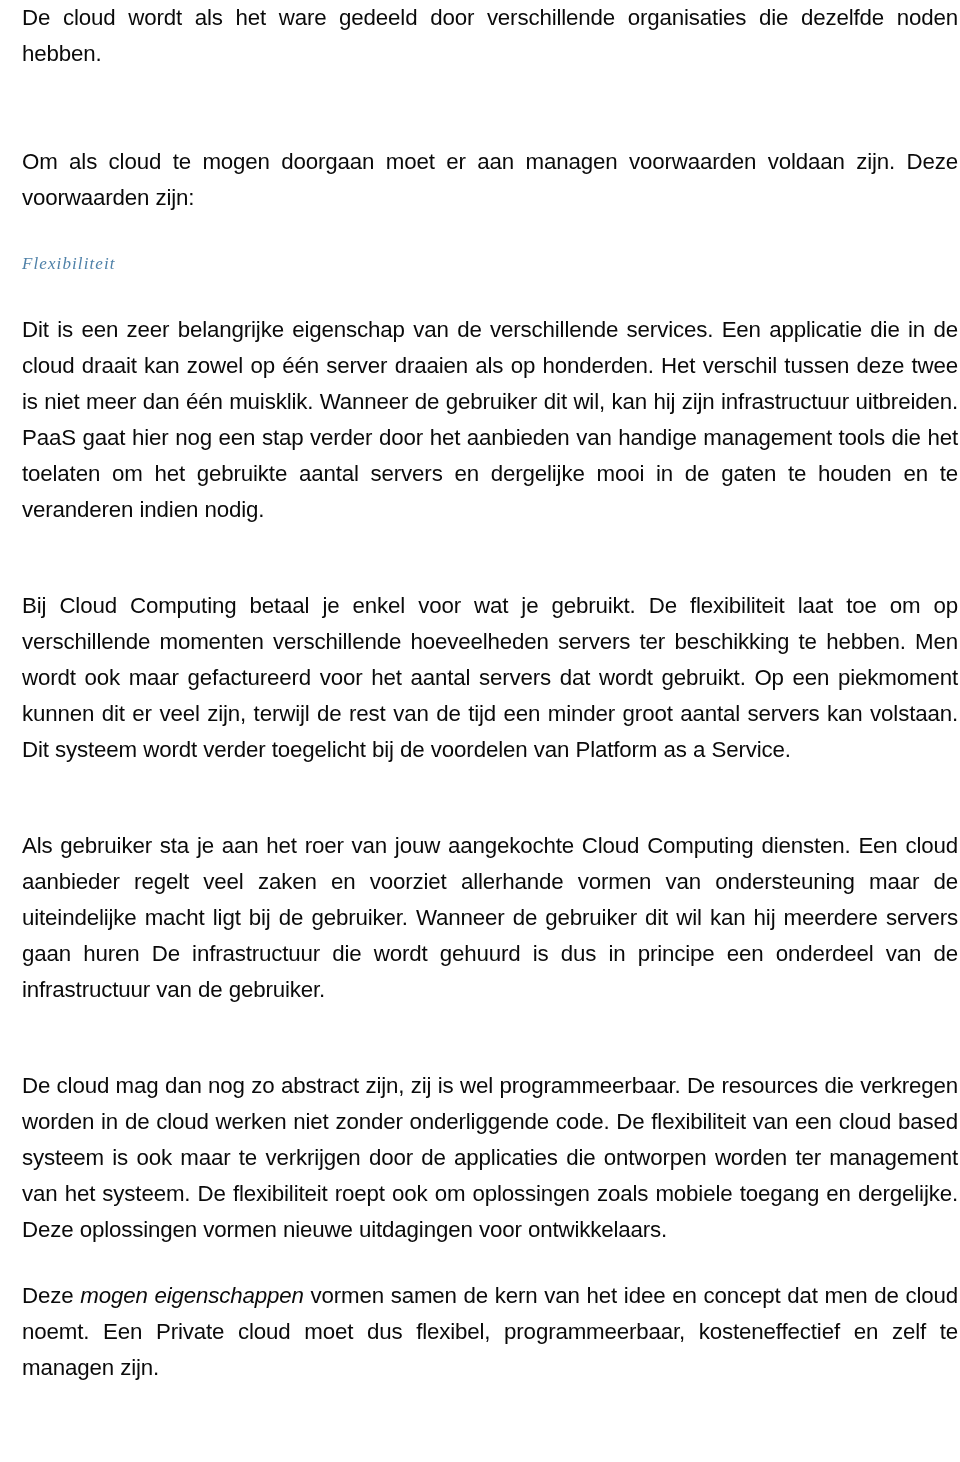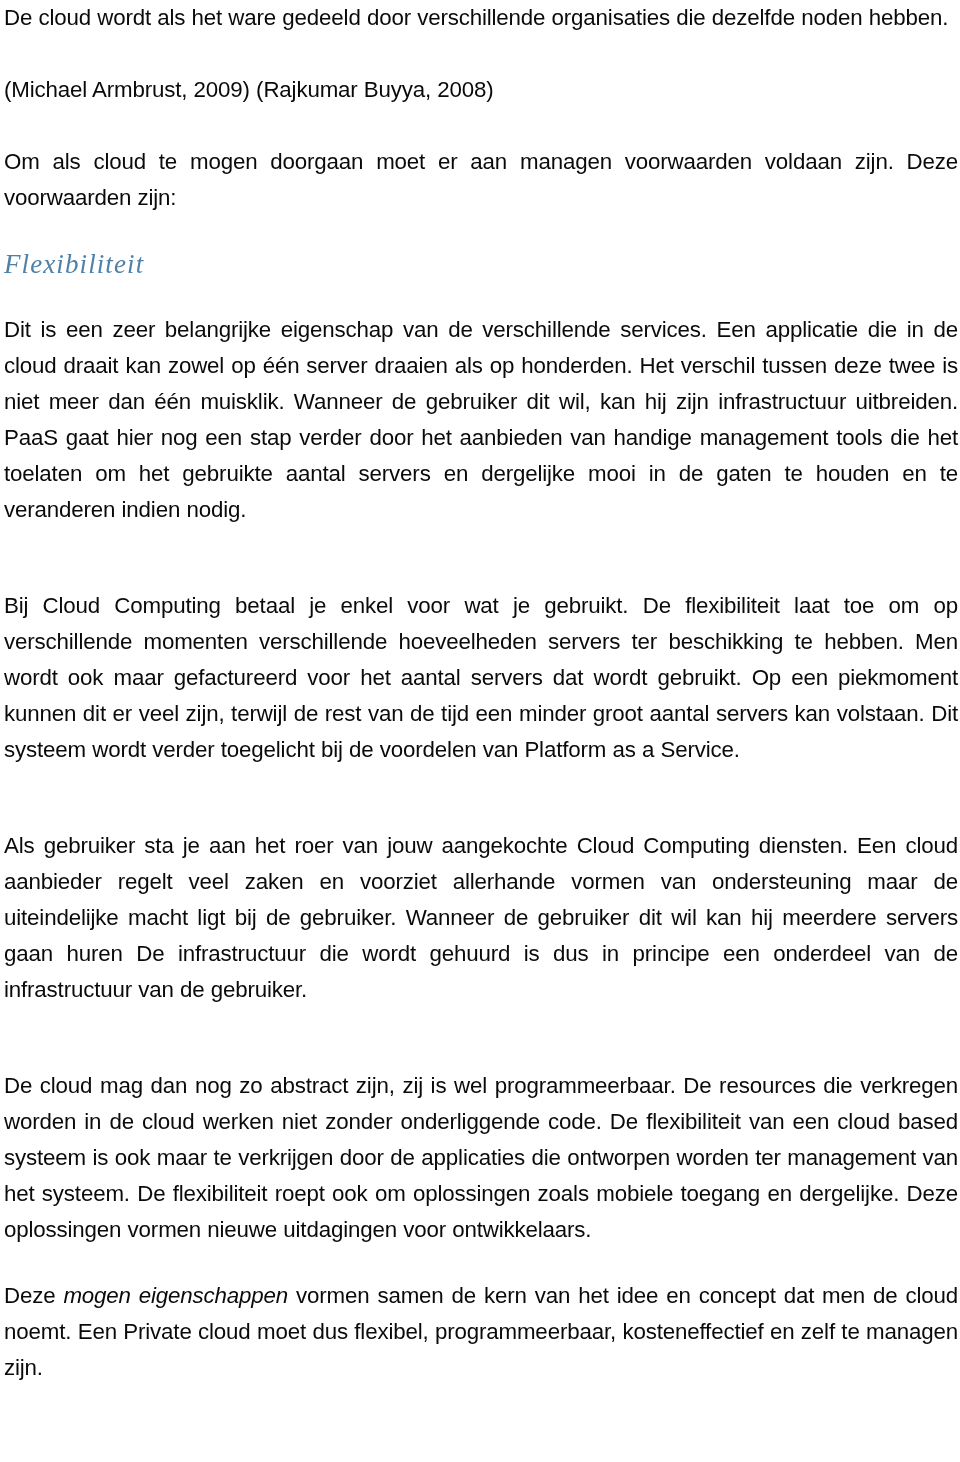--- a/index.html
+++ b/index.html
@@ -14,21 +14,21 @@
     font-family: "Liberation Sans", sans-serif;
     color: #000000;
     overflow: hidden;
   }
 
   .page {
     position: relative;
     width: 960px;
     height: 1462px;
     box-sizing: border-box;
-    padding: 0 2px 0 4px;
+    padding: 0 2px 0 22px;
     background: #ffffff;
   }
 
   
   p.body {
     margin: 0;
     font-size: 22.3px;
     line-height: 36px;
     text-align: justify;
     text-justify: inter-word;
@@ -48,40 +48,39 @@
   .gap-half {
     height: 30px;
   }
 
   
   h2.heading {
     margin: 0;
     font-family: "Liberation Serif", "DejaVu Serif", serif;
     font-style: italic;
     font-weight: 400;
-    font-size: 27px;
+    font-size: 17px;
     line-height: 36px;
     letter-spacing: 1.1px;
     color: #4f81a8;
   }
 
   em.ital {
     font-style: italic;
   }
 </style>
 </head>
 <body>
 
 <div class="page">
 
   <p class="body">De cloud wordt als het ware gedeeld door verschillende organisaties die dezelfde noden hebben.</p>
 
   <div class="gap"></div>
 
-  <p class="body noj">(Michael Armbrust, 2009) (Rajkumar Buyya, 2008)</p>
 
   <div class="gap"></div>
 
   <p class="body">Om als cloud te mogen doorgaan moet er aan managen voorwaarden voldaan zijn. Deze voorwaarden zijn:</p>
 
   <div class="gap-half"></div>
 
   <h2 class="heading">Flexibiliteit</h2>
 
   <div class="gap-half"></div>

